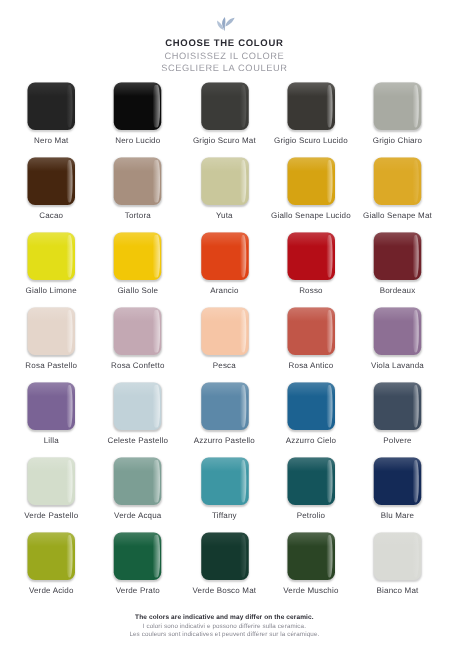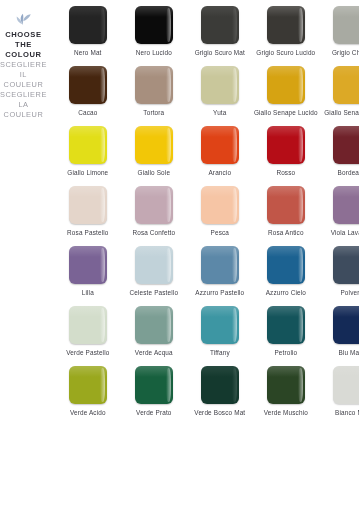--- a/index.html
+++ b/index.html
@@ -9,21 +9,21 @@
     background: #ffffff;
     font-family: "Liberation Sans", sans-serif;
     overflow: hidden;
   }
   .page {
     width: 359px;
     height: 520px;
     background: #ffffff;
     position: relative;
     display: flex;
-    flex-direction: row;
+    flex-direction: column;
     padding: 0;
   }
 
   
   .header {
     text-align: center;
     padding-top: 8px;
   }
   .logo {
     width: 22px;
@@ -134,21 +134,21 @@
 <div class="page">
 
   <div class="header">
     <svg class="logo" viewBox="0 0 24 20">
       <path d="M12.2 17.5c-0.4-3.6 0.8-6.6 3.4-8.6 1.6-1.2 3.4-1.8 5-2-1.3 3-3.3 5.2-5.9 6.6-0.9 0.5-1.8 0.9-2.5 1.2z" fill="#a7b8cf"></path>
       <path d="M11.6 17.6c-1.9-2.4-2.6-4.9-2-7.3 0.4-1.6 1.3-3 2.3-4 0.7 3.1 0.6 5.9-0.1 8.3-0.1 1-0.2 2-0.2 3z" fill="#93a8c6"></path>
       <path d="M10.9 17.7c-2.6-0.9-4.3-2.4-5.2-4.4-0.6-1.3-0.8-2.7-0.7-3.9 2.4 1.7 4.1 3.7 5.2 5.8 0.3 0.8 0.6 1.7 0.7 2.5z" fill="#b4c3d7"></path>
       <rect x="11.3" y="12" width="0.7" height="6.4" rx="0.35" fill="#9fb0c8"></rect>
     </svg>
     <div class="title-main">CHOOSE THE COLOUR</div>
-    <div class="title-sub">SCEGLIERE IL COULEUR</div>
+    <div class="title-sub">CHOISISSEZ IL COLORE</div>
     <div class="title-sub">SCEGLIERE LA COULEUR</div>
   </div>
 
   <div class="grid" id="grid">
       <div class="row">
         <div class="cell">
           <div class="swatch matte" style="background: rgb(36, 36, 36);"></div>
           <div class="label">Nero Mat</div>
         </div>
         <div class="cell">

